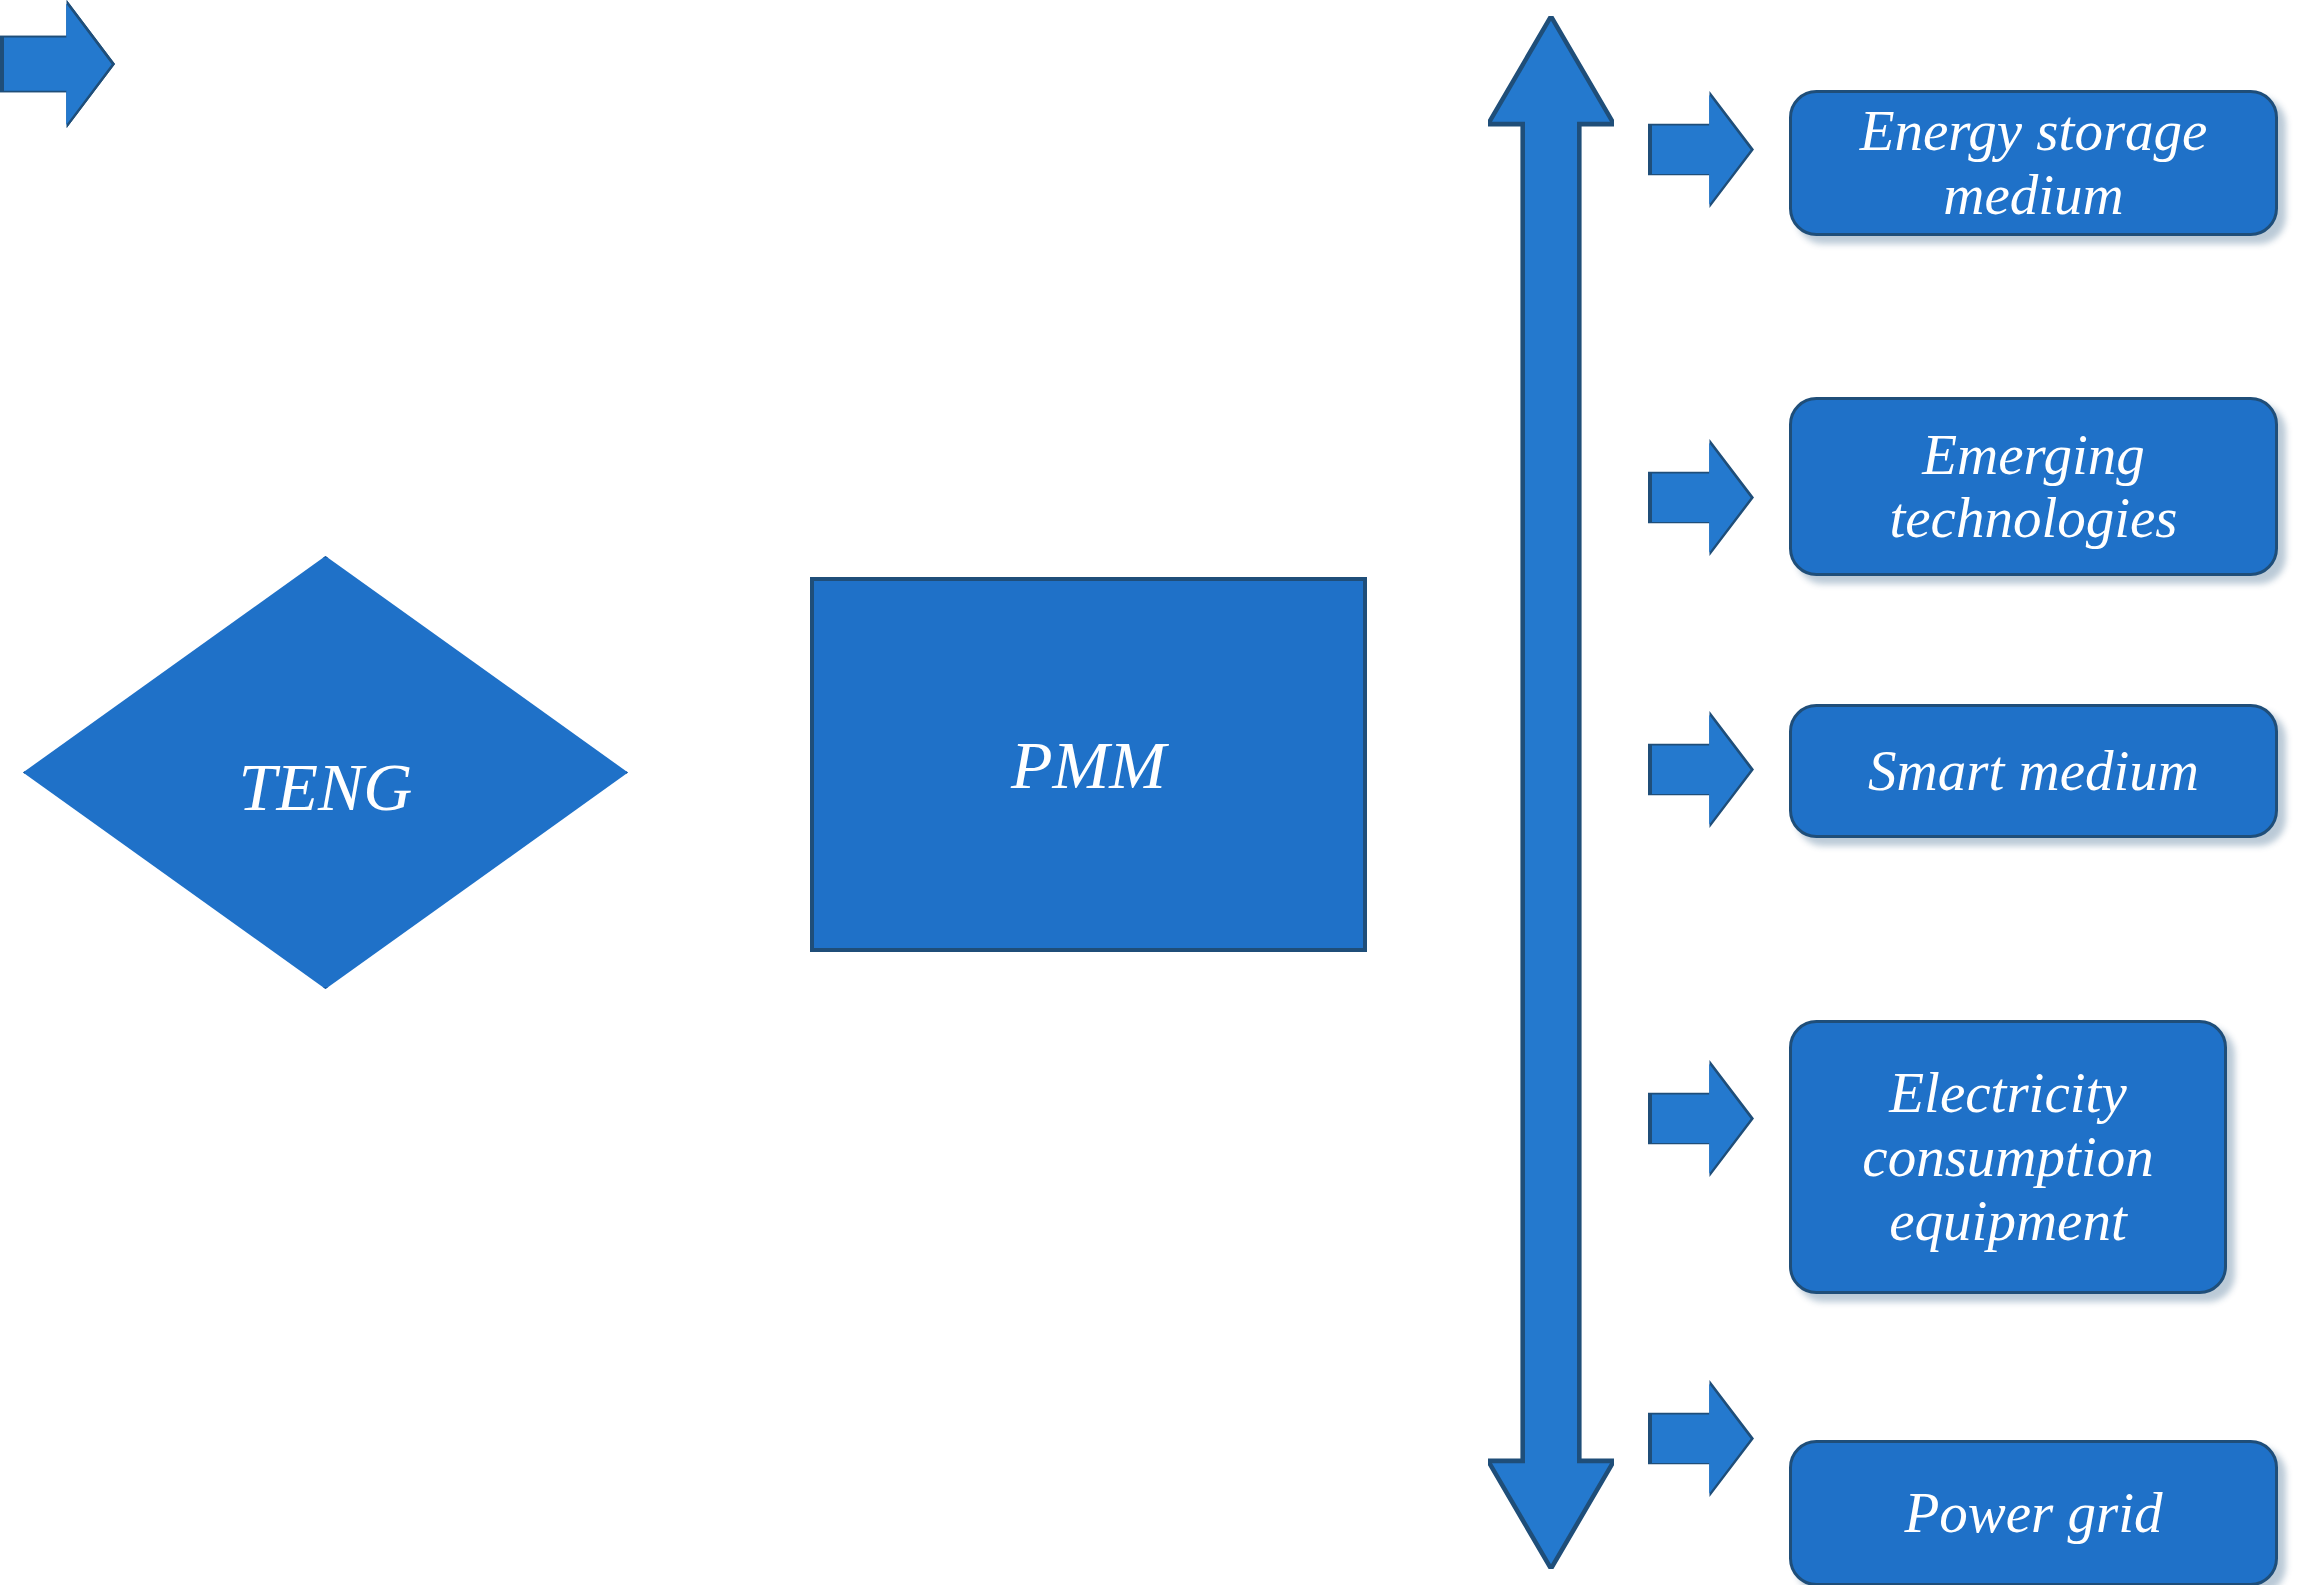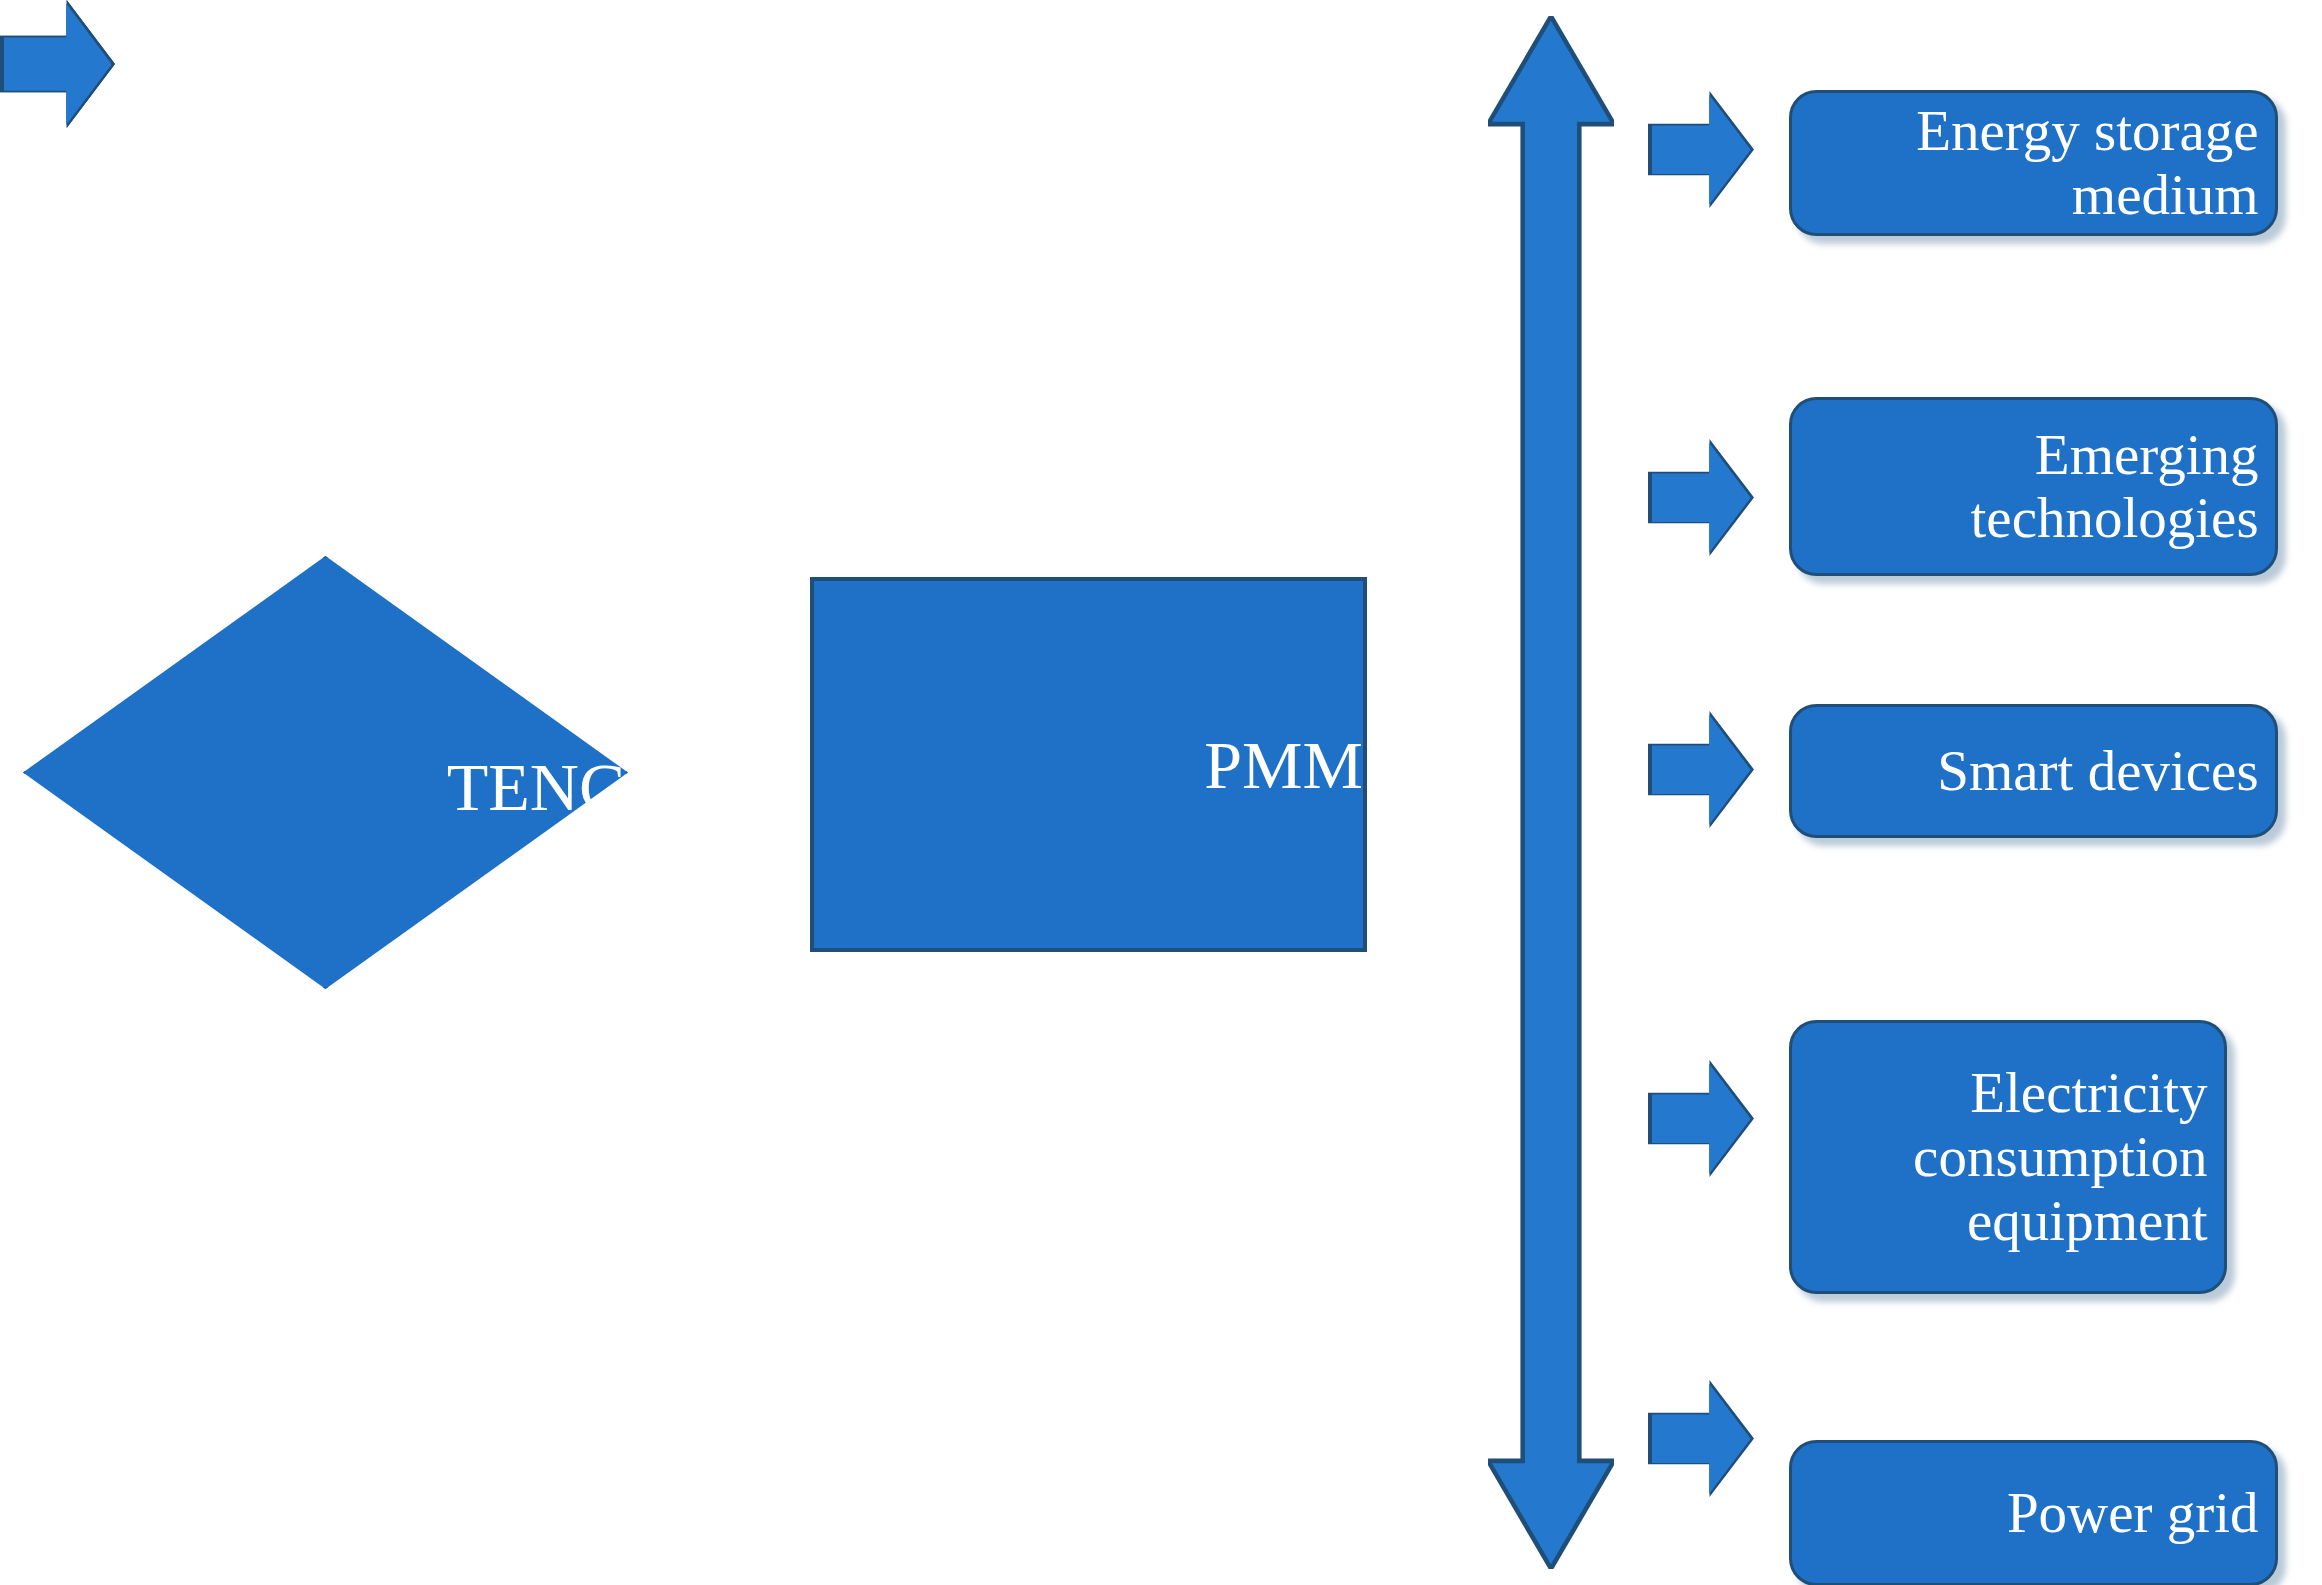--- a/index.html
+++ b/index.html
@@ -6,26 +6,27 @@
   #stage{
     position:relative;
     width:2323px;height:1585px;
     background:#ffffff;
     overflow:hidden;
     font-family:"Liberation Serif", serif;
   }
   .node-label{
     position:absolute;
     left:0;right:0;
-    text-align:right;
+    text-align:center;
     color:#ffffff;
     font-family:"Liberation Serif", serif;
     line-height:1.12;
     pointer-events:none;
     white-space:pre-line;
+    font-style:italic;
   }
   
   #teng-diamond{
     position:absolute;
     left:23px; top:556px;
     width:605px; height:433px;
   }
   #teng-diamond .shape{
     position:absolute; inset:0;
     background:#1F71C8;
@@ -144,21 +145,21 @@
 
   <div class="out-box" style="top:90px;  width:489px; height:146px;">
     <div class="node-label">Energy storage
 medium</div>
   </div>
   <div class="out-box" style="top:397px; width:489px; height:179px;">
     <div class="node-label">Emerging
 technologies</div>
   </div>
   <div class="out-box" style="top:704px; width:489px; height:134px;">
-    <div class="node-label">Smart devices</div>
+    <div class="node-label">Smart medium</div>
   </div>
   <div class="out-box" style="top:1020px;width:438px; height:274px;">
     <div class="node-label">Electricity
 consumption
 equipment</div>
   </div>
   <div class="out-box" style="top:1440px;width:489px; height:146px;">
     <div class="node-label">Power grid</div>
   </div>
 

